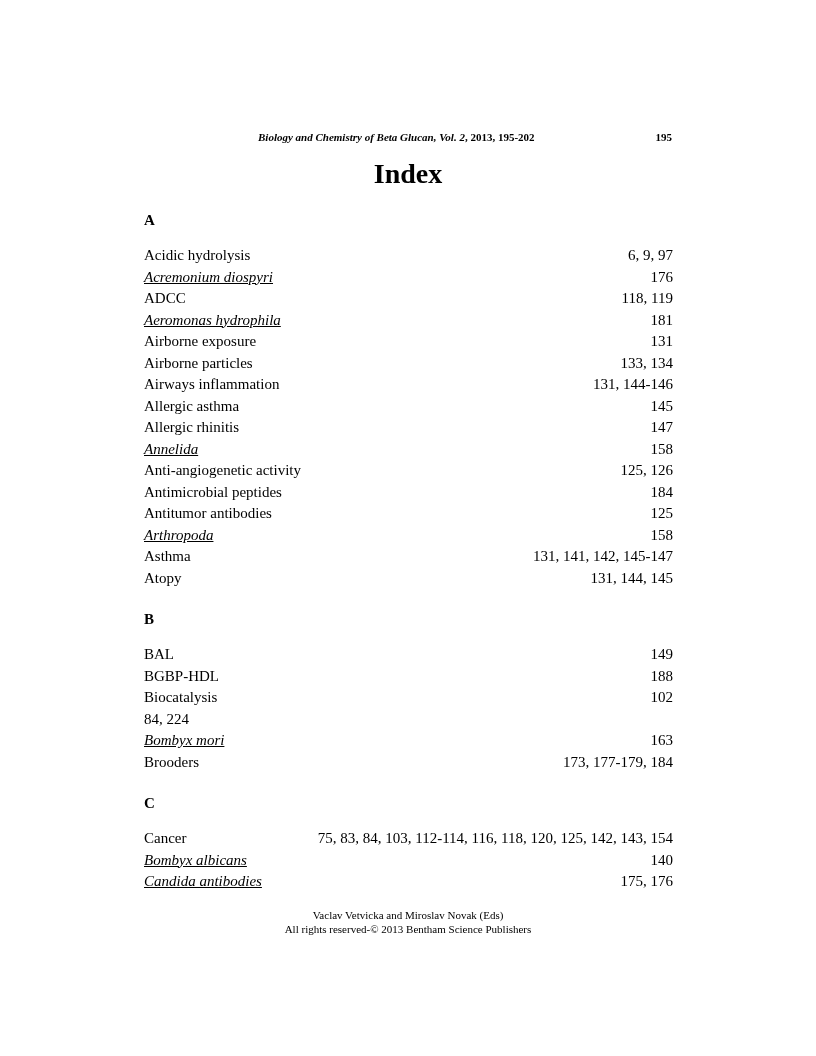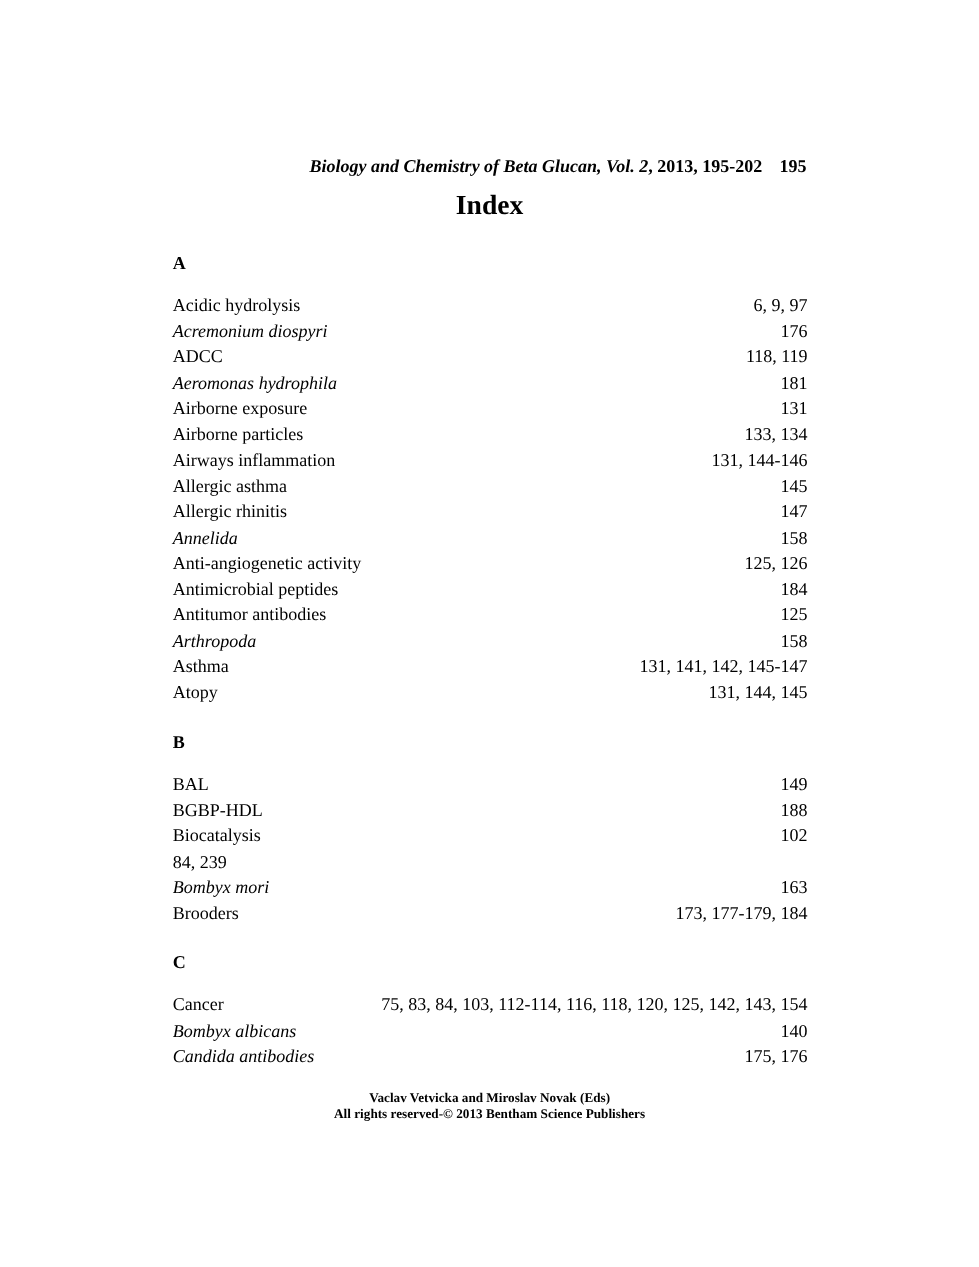--- a/index.html
+++ b/index.html
@@ -1,28 +1,28 @@
 <!DOCTYPE html>
 <html><head>
 <meta charset="utf-8">
 <style>
   html, body { margin: 0; padding: 0; background: #ffffff; }
   body { width: 816px; height: 1056px; position: relative; font-family: "Liberation Serif", serif; color: #000; }
-  .running-head { position: absolute; top: 131px; left: 144px; width: 528px; height: 18px; font-size: 15px; font-weight: bold; }
+  .running-head { position: absolute; top: 131px; left: 144px; width: 528px; height: 18px; font-size: 11px; font-weight: bold; }
   .running-head .title { position: absolute; left: 114px; font-style: italic; }
   .running-head .title .plain { font-style: normal; }
   .running-head .pno { position: absolute; right: 0; }
-  .index-title { position: absolute; top: 158px; left: 0; width: 816px; text-align: center; font-size: 23px; font-weight: bold; }
+  .index-title { position: absolute; top: 158px; left: 0; width: 816px; text-align: center; font-size: 28px; font-weight: bold; }
   .content { position: absolute; top: 209px; left: 144px; width: 529px; }
   .letter { font-weight: bold; font-size: 15px; height: 22px; line-height: 22px; }
   .entry { display: flex; justify-content: space-between; font-size: 15px; height: 21.5px; line-height: 21.5px; white-space: nowrap; }
-  .entry .term.italic { font-style: italic; }
+  .entry .term.italic { font-style: italic; text-decoration: underline; }
   .section-gap { height: 19px; }
   .letter + .entry { margin-top: 14px; }
-  .footer { position: absolute; top: 908px; left: 0; width: 816px; text-align: center; font-size: 11px; font-weight: bold; line-height: 14px; }
+  .footer { position: absolute; top: 908px; left: 0; width: 816px; text-align: center; font-size: 11px; font-weight: normal; line-height: 14px; }
 </style>
 </head>
 <body>
 
 <div class="running-head">
   <span class="title"><span>Biology and Chemistry of Beta Glucan, Vol. 2</span><span class="plain">, 2013, 195-202</span></span>
   <span class="pno">195</span>
 </div>
 
 <div class="index-title">Index</div>
@@ -101,21 +101,21 @@
     </div>
     <div class="entry">
       <span class="term">BGBP-HDL</span>
       <span class="pages">188</span>
     </div>
     <div class="entry">
       <span class="term">Biocatalysis</span>
       <span class="pages">102</span>
     </div>
     <div class="entry">
-      <span class="pages">84, 239</span>
+      <span class="pages">84, 224</span>
     </div>
     <div class="entry">
       <span class="term italic">Bombyx mori</span>
       <span class="pages">163</span>
     </div>
     <div class="entry">
       <span class="term">Brooders</span>
       <span class="pages">173, 177-179, 184</span>
     </div>
     <div class="section-gap"></div>

